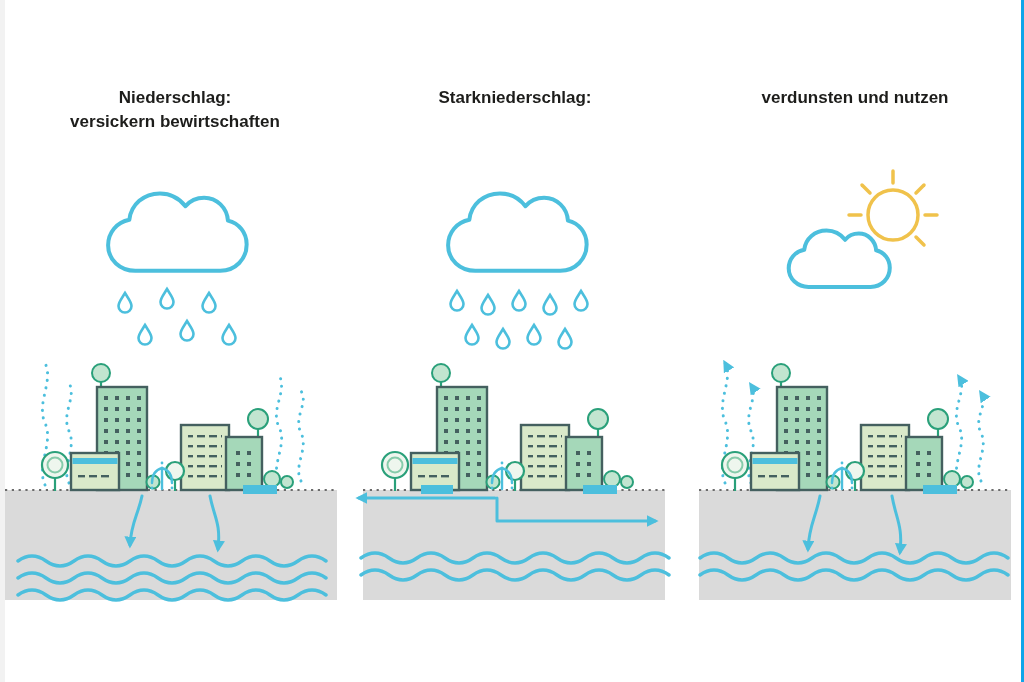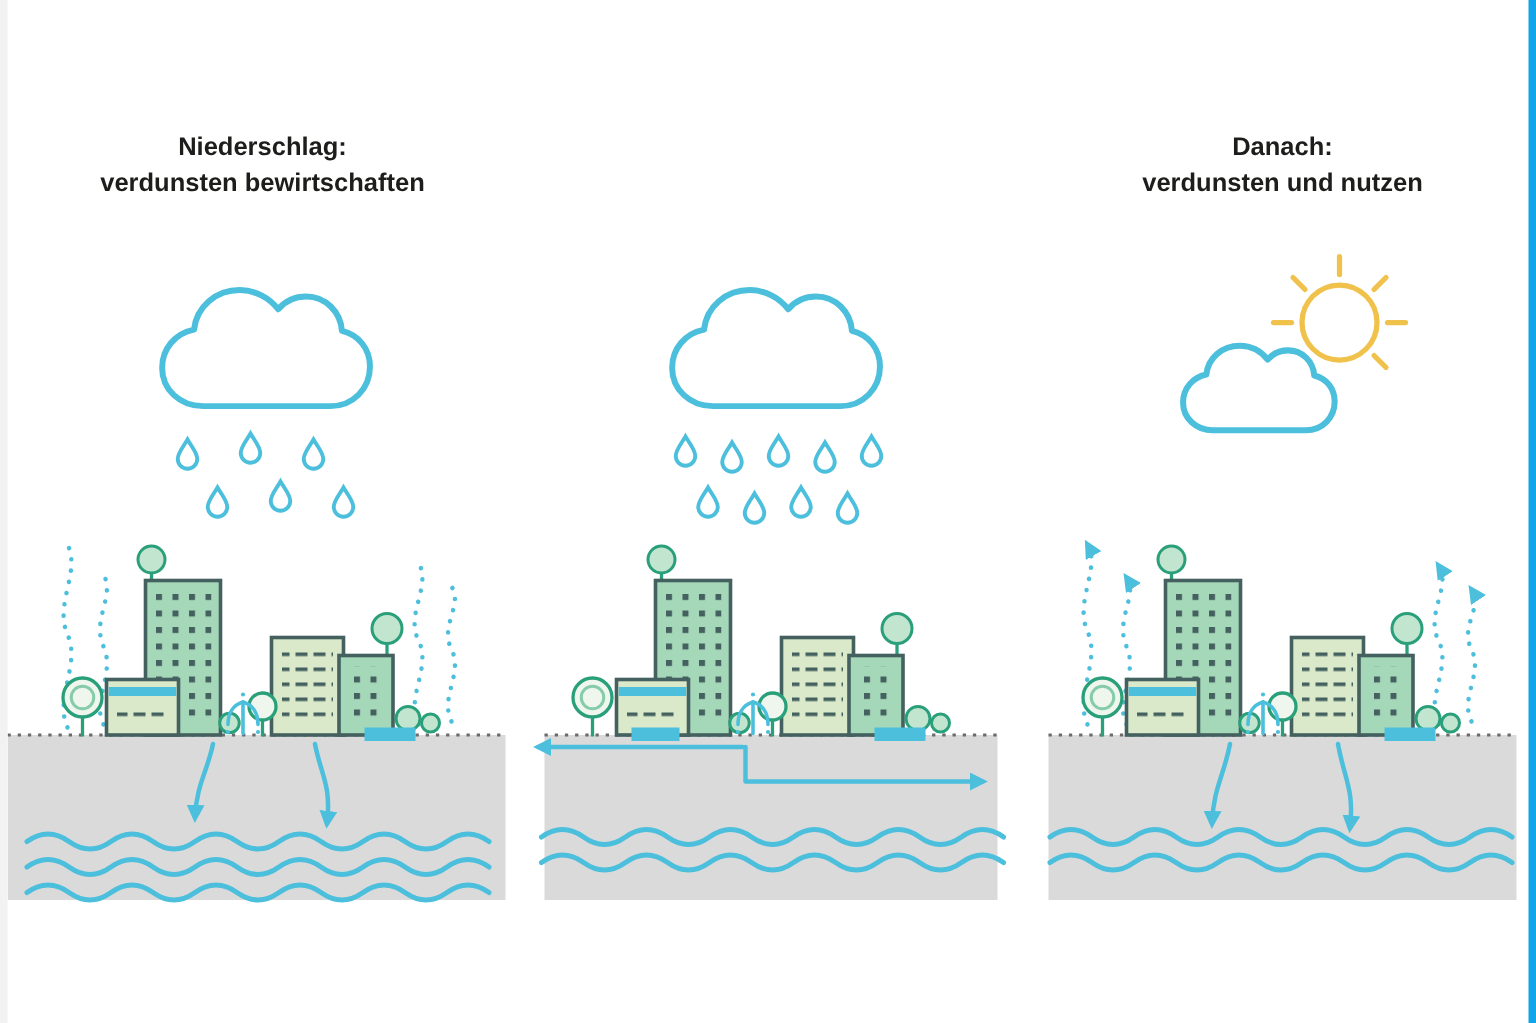--- a/index.html
+++ b/index.html
@@ -3,21 +3,21 @@
 <meta charset="utf-8">
 <style>
   :root{
     --teal:#4cbfdd; --green:#2aa07a; --building_outline:#44605f;
     --building_light:#d9e9c9; --building_medium:#a5d8b9;
     --ground:#dadada; --sun:#f0c24b; --text:#1d1d1b;
   }
   *{box-sizing:border-box;margin:0;padding:0}
   body{background:#fff;font-family:"Liberation Sans",sans-serif}
   .canvas{position:relative;width:1024px;height:682px;background:#fff;display:flex;overflow:hidden;
-          border-left:5px solid #f2f2f2;border-right:5px solid #0ea5e9}
+          border-left:5px solid #f2f2f2;border-right:3px solid #0ea5e9}
   .panel{flex:1;display:flex;flex-direction:column;align-items:center}
   .titles{margin-top:86px;height:79px;text-align:center}
   .titles span{display:block;font-size:17px;line-height:24px;font-weight:700;color:var(--text)}
   .illus{display:block}
 
   
   .cloud{stroke:var(--teal);fill:#fff;stroke-width:4.7;stroke-linejoin:round;stroke-linecap:round}
   .cloud-sm{stroke-width:6.5}
   .drop{stroke:var(--teal);fill:#fff;stroke-width:2.6}
   .bld-m{fill:var(--building_medium);stroke:var(--building_outline);stroke-width:2.4}
@@ -112,21 +112,21 @@
       </g>
     </g>
   </defs>
 </svg>
 
 <div class="canvas">
 
   <section class="panel">
     <header class="titles">
       <span>Niederschlag:</span>
-      <span>verdunsten bewirtschaften</span>
+      <span>versickern bewirtschaften</span>
     </header>
     <svg class="illus" viewBox="0 0 340 445" width="340" height="445">
       <use class="cloud" href="#cloudShape" transform="translate(98,25) scale(0.85)"></use>
       <g>
         <use class="drop" href="#dropShape" x="120" y="128"></use>
         <use class="drop" href="#dropShape" x="162" y="124"></use>
         <use class="drop" href="#dropShape" x="204" y="128"></use>
         <use class="drop" href="#dropShape" x="140" y="160"></use>
         <use class="drop" href="#dropShape" x="182" y="156"></use>
         <use class="drop" href="#dropShape" x="224" y="160"></use>
@@ -147,20 +147,21 @@
       <g class="wave">
         <use href="#waveP" transform="translate(13,396)"></use>
         <use href="#waveP" transform="translate(13,413)"></use>
         <use href="#waveP" transform="translate(13,430)"></use>
       </g>
     </svg>
   </section>
 
   <section class="panel">
     <header class="titles">
+      <span>Starkniederschlag:</span>
     </header>
     <svg class="illus" viewBox="0 0 340 445" width="340" height="445">
       <use class="cloud" href="#cloudShape" transform="translate(98,25) scale(0.85)"></use>
       <g>
         <use class="drop" href="#dropShape" x="112" y="126"></use>
         <use class="drop" href="#dropShape" x="143" y="130"></use>
         <use class="drop" href="#dropShape" x="174" y="126"></use>
         <use class="drop" href="#dropShape" x="205" y="130"></use>
         <use class="drop" href="#dropShape" x="236" y="126"></use>
         <use class="drop" href="#dropShape" x="127" y="160"></use>
@@ -178,21 +179,20 @@
       </g>
       <g class="wave">
         <use href="#waveP" transform="translate(16,393)"></use>
         <use href="#waveP" transform="translate(16,410)"></use>
       </g>
     </svg>
   </section>
 
   <section class="panel">
     <header class="titles">
-      <span>Danach:</span>
       <span>verdunsten und nutzen</span>
     </header>
     <svg class="illus" viewBox="0 0 340 445" width="340" height="445">
       <g>
         <g class="sunray">
           <line x1="208" y1="18" x2="208" y2="6"></line>
           <line x1="231" y1="28" x2="239" y2="20"></line>
           <line x1="240" y1="50" x2="252" y2="50"></line>
           <line x1="231" y1="72" x2="239" y2="80"></line>
           <line x1="185" y1="28" x2="177" y2="20"></line>

